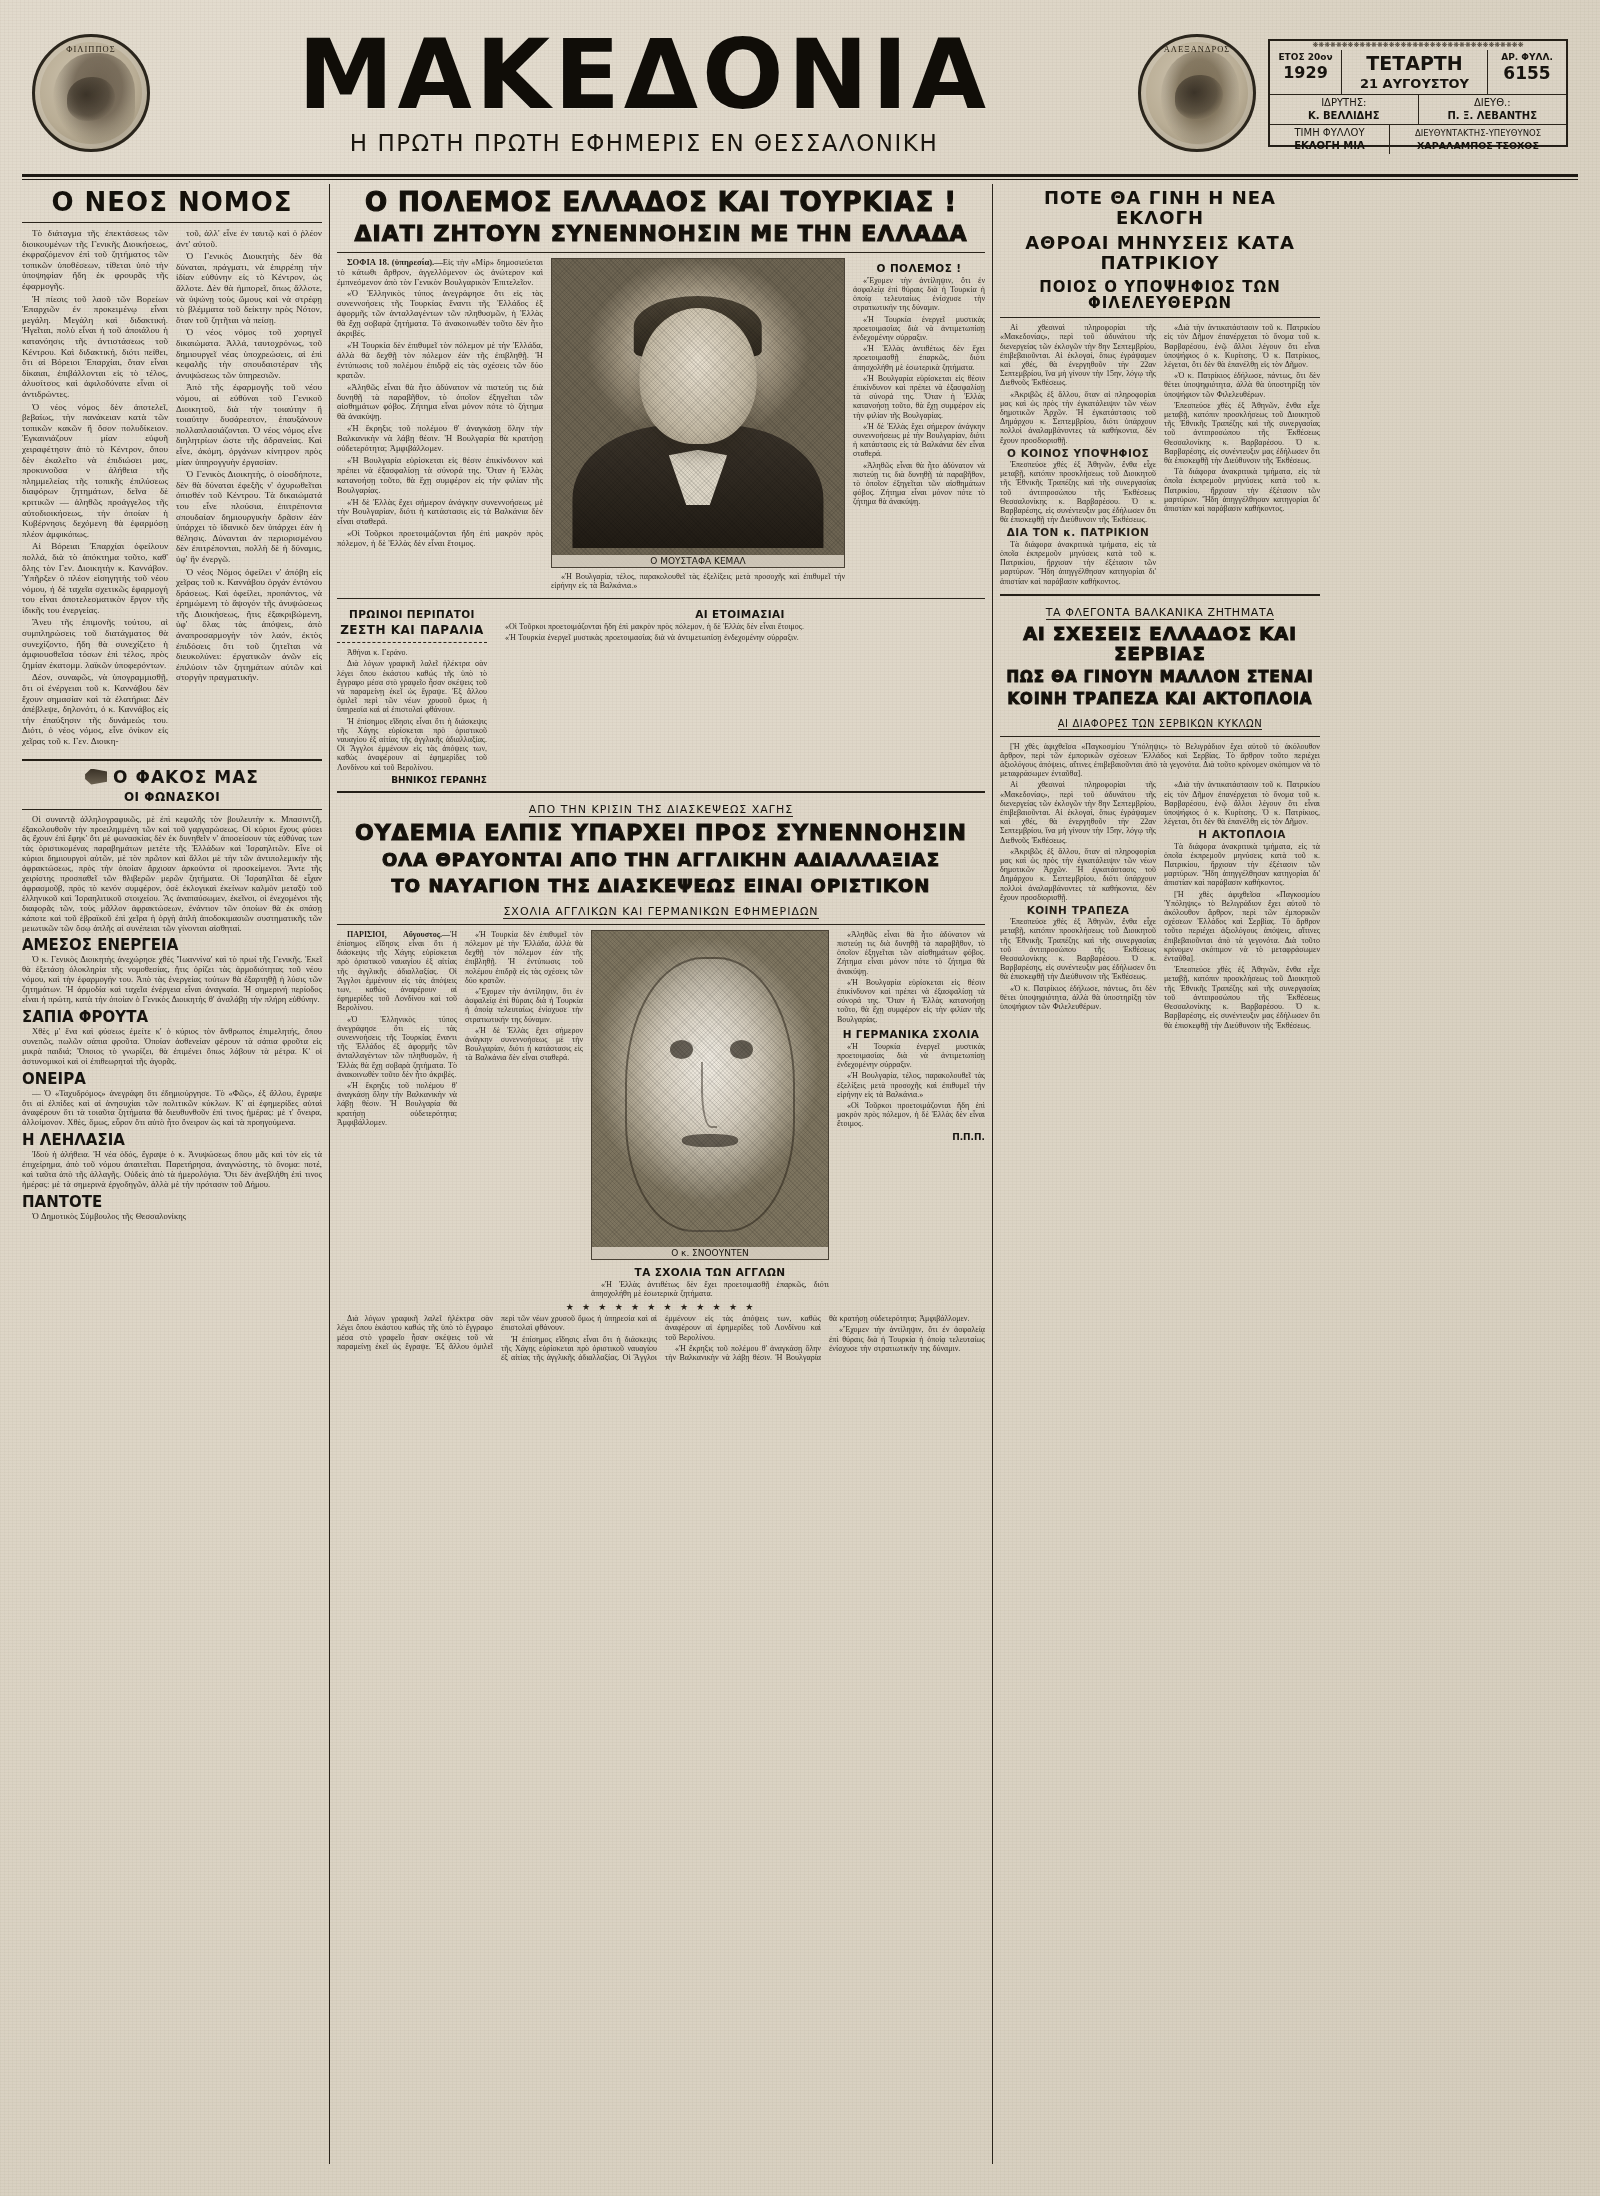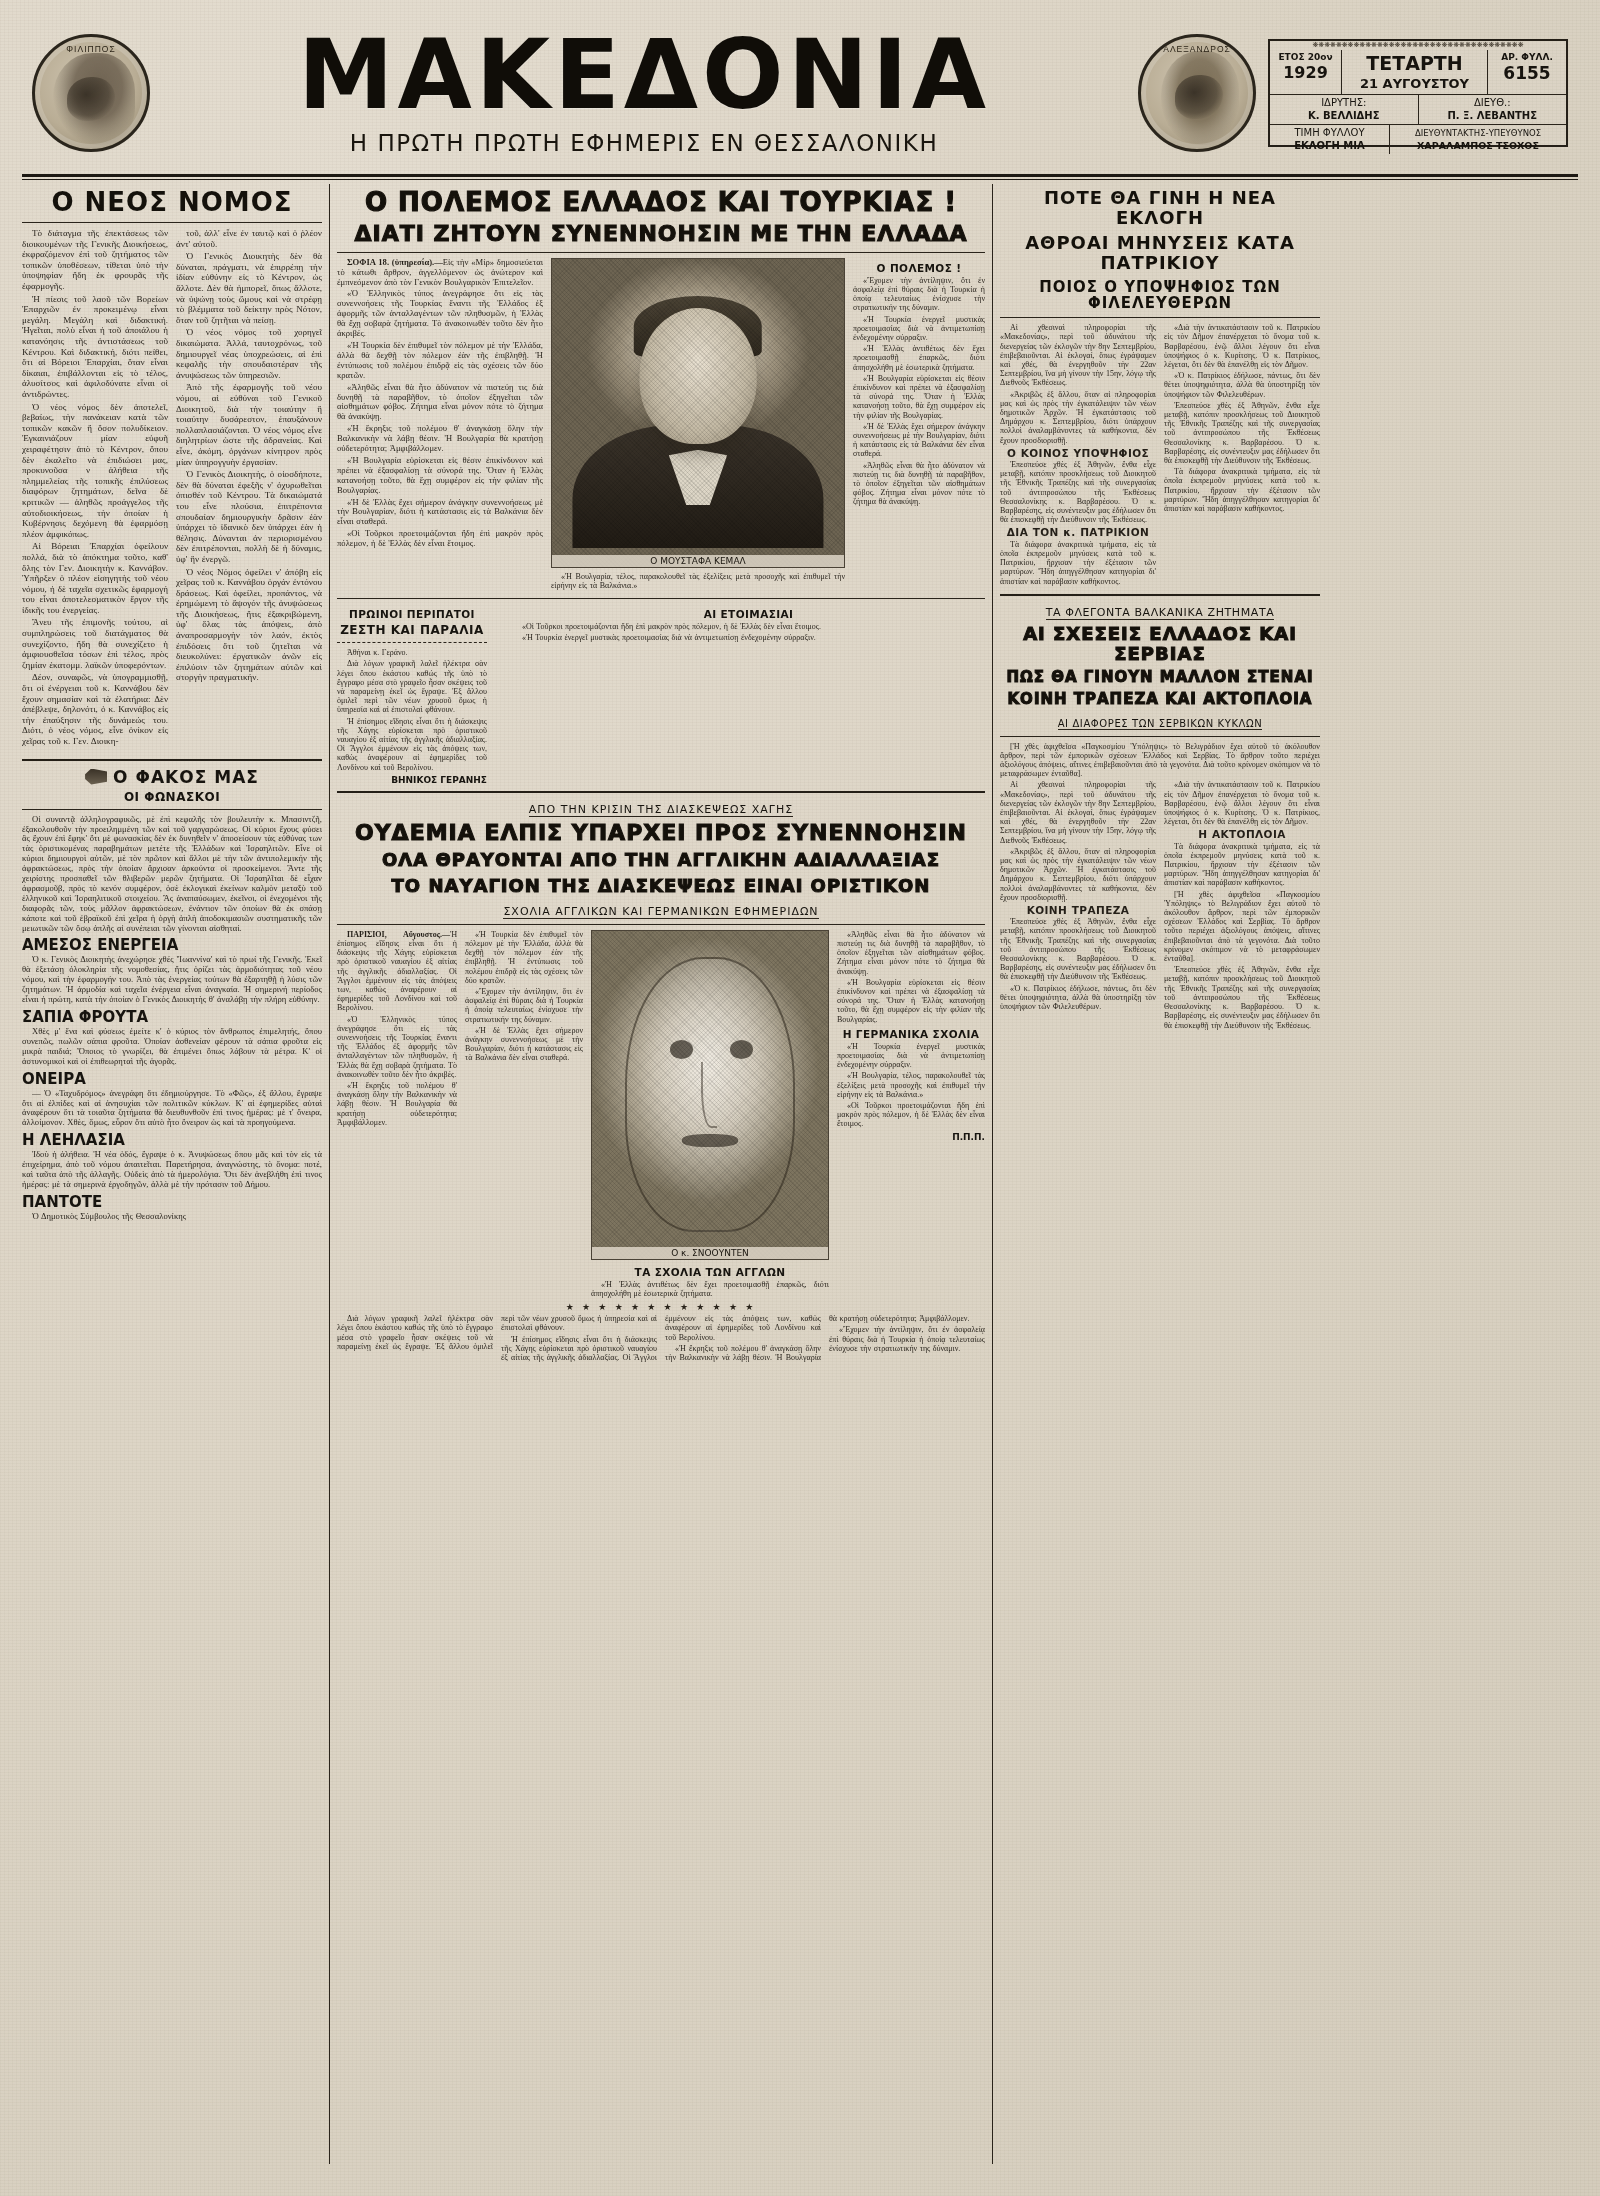--- a/index.html
+++ b/index.html
@@ -60,21 +60,21 @@
     position:absolute; left:14px; top:24px;
     width:48px; height:44px;
     background:radial-gradient(ellipse at 40% 40%, #3b3328 0%, rgba(59,51,40,0.5) 55%, transparent 75%);
     border-radius:50% 45% 55% 40%;
   }
   .head-medal .medal-label {
     position:absolute;
     left:0; top:0; width:100%; height:100%;
     font-size:9px; letter-spacing:1px;
     color:#2b2418;
-    font-family:Liberation Sans, sans-serif;
+    font-family:Liberation Serif, serif;
   }
   .head-medal .medal-label span{
     position:absolute; left:50%; top:7px; transform:translateX(-50%);
     font-size:8.5px;
   }
   .title-block {
     flex:1 1 auto;
     text-align:center;
     position:relative;
     padding:0 6px;
@@ -502,21 +502,21 @@
             <p>«Ἡ Ἑλλὰς ἀντιθέτως δὲν ἔχει προετοιμασθῇ ἐπαρκῶς, διότι ἀπησχολήθη μὲ ἐσωτερικὰ ζητήματα.</p>
             <p>«Ἡ Βουλγαρία εὑρίσκεται εἰς θέσιν ἐπικίνδυνον καὶ πρέπει νὰ ἐξασφαλίσῃ τὰ σύνορά της. Ὅταν ἡ Ἑλλὰς κατανοήσῃ τοῦτο, θὰ ἔχῃ συμφέρον εἰς τὴν φιλίαν τῆς Βουλγαρίας.</p>
             <p>«Ἡ δὲ Ἑλλὰς ἔχει σήμερον ἀνάγκην συνεννοήσεως μὲ τὴν Βουλγαρίαν, διότι ἡ κατάστασις εἰς τὰ Βαλκάνια δὲν εἶναι σταθερά.</p>
             <p>«Ἀληθῶς εἶναι θὰ ἦτο ἀδύνατον νὰ πιστεύῃ τις διὰ δυνηθῇ τὰ παραβῆθον, τὸ ὁποῖον ἐξηγεῖται τῶν αἰσθημάτων φόβος. Ζήτημα εἶναι μόνον πότε τὸ ζήτημα θὰ ἀνακύψῃ.</p>
           </div>
         </div>
       </div>
 
       <div class="solid-rule" style="margin-top:6px;"></div>
 
-      <div style="display:flex; gap:25px;">
+      <div style="display:flex; gap:8px;">
         <div style="flex:0 0 150px;">
           <div class="smallhead">ΠΡΩΙΝΟΙ ΠΕΡΙΠΑΤΟΙ</div>
           <div class="boxhead">ΖΕΣΤΗ ΚΑΙ ΠΑΡΑΛΙΑ</div>
           <div class="dash-rule"></div>
           <div class="tx tiny">
             <p>Ἀθήναι κ. Γεράνο.</p>
             <p>Διὰ λόγων γραφικῆ λαλεῖ ἡλέκτρα σὰν λέγει ὅπου ἑκάστου καθώς τῆς ὑπὸ τὸ ἔγγραφο μέσα στὸ γραφεῖο ἦσαν σκέψεις τοῦ νὰ παραμείνῃ ἐκεῖ ὡς ἔγραψε. Ἐξ ἄλλου ὁμιλεῖ περὶ τῶν νέων χρυσοῦ ὅμως ἡ ὑπηρεσία καὶ αἱ ἐπιστολαὶ φθάνουν.</p>
             <p>Ἡ ἐπίσημος εἴδησις εἶναι ὅτι ἡ διάσκεψις τῆς Χάγης εὑρίσκεται πρὸ ὁριστικοῦ ναυαγίου ἐξ αἰτίας τῆς ἀγγλικῆς ἀδιαλλαξίας. Οἱ Ἄγγλοι ἐμμένουν εἰς τὰς ἀπόψεις των, καθὼς ἀναφέρουν αἱ ἐφημερίδες τοῦ Λονδίνου καὶ τοῦ Βερολίνου.</p>
           </div>
           <div class="signature">ΒΗΝΙΚΟΣ ΓΕΡΑΝΗΣ</div>

